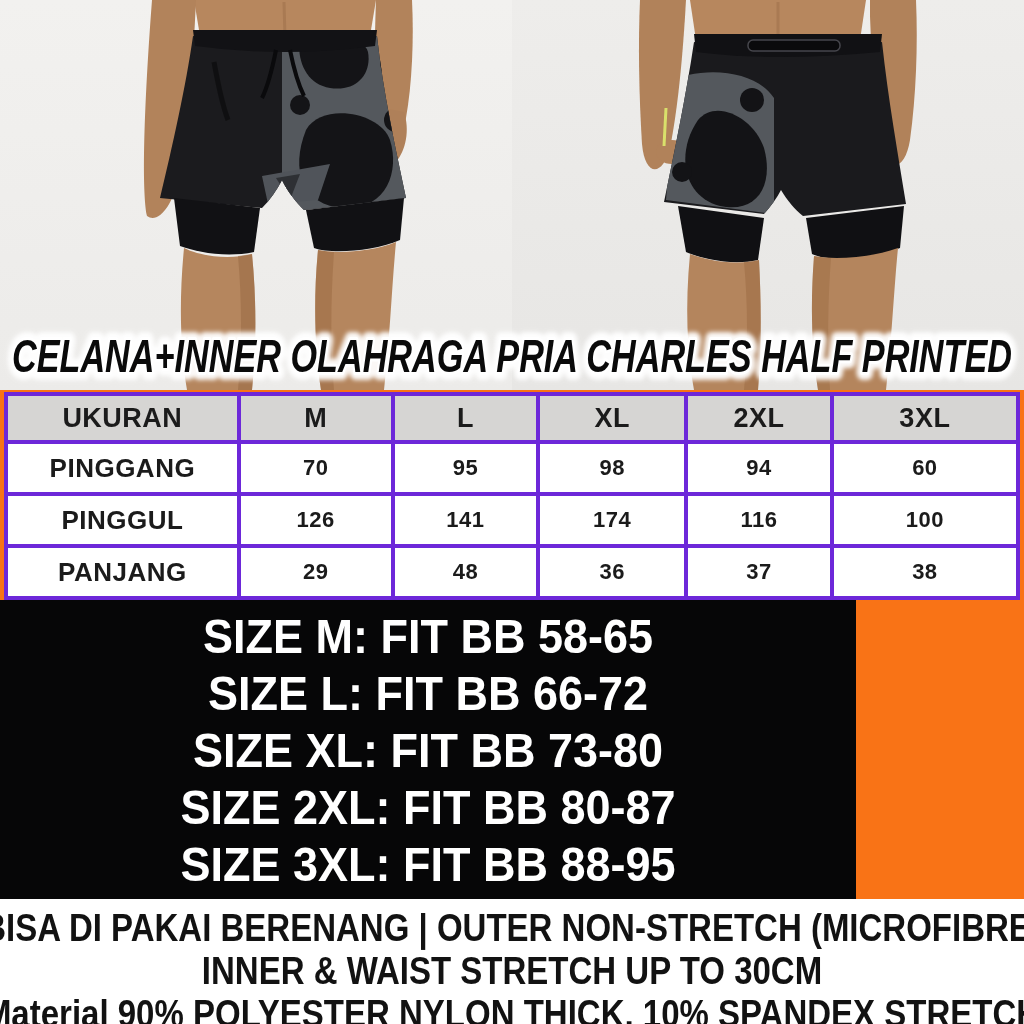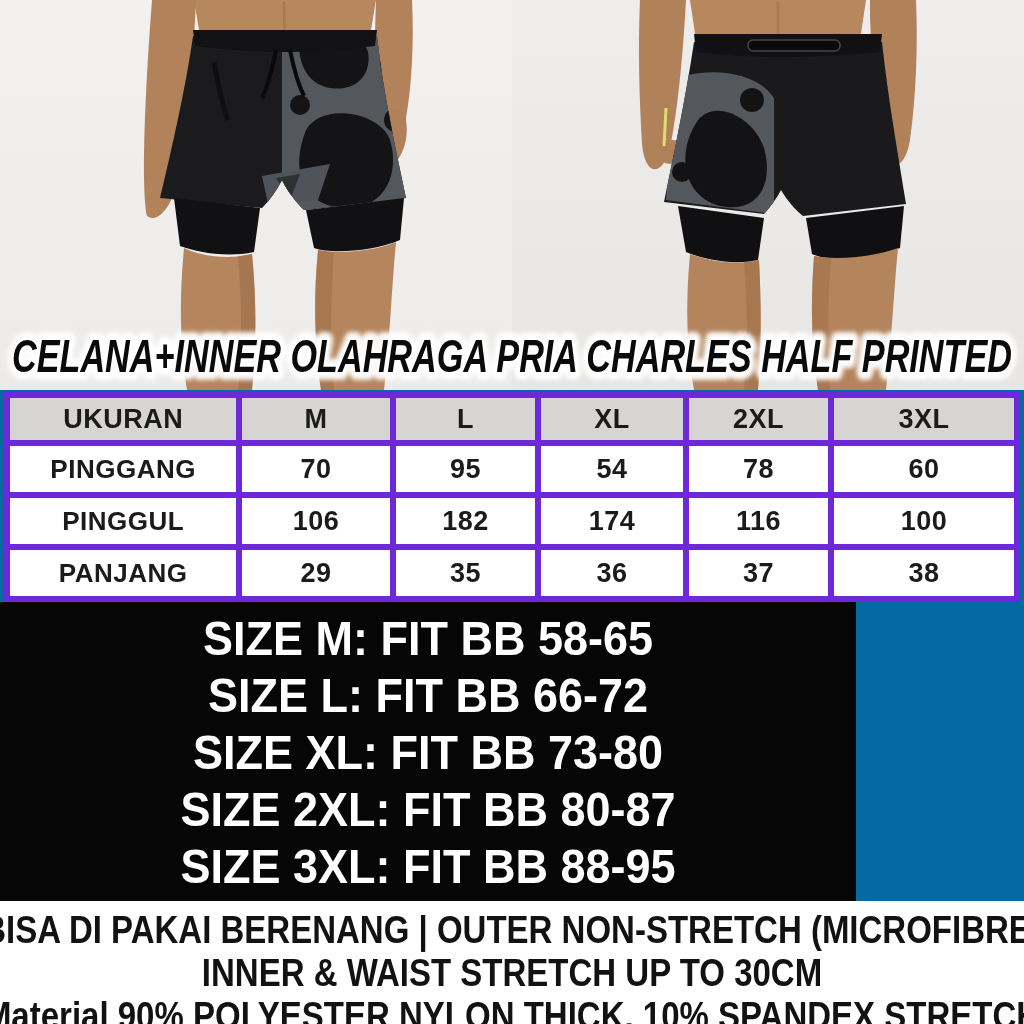--- a/index.html
+++ b/index.html
@@ -1,41 +1,41 @@
 <!DOCTYPE html>
 <html><head>
 <meta charset="utf-8">
 <style>
   html,body{margin:0;padding:0;background:#fff}
   body{width:1024px;height:1024px;overflow:hidden;font-family:"Liberation Sans",sans-serif}
-  .canvas{position:relative;width:1024px;height:1024px;background:#0369a1}
+  .canvas{position:relative;width:1024px;height:1024px;background:#f97316}
 
   
   .photos{display:flex;width:1024px;height:390px}
   .photo{width:512px;height:390px;display:block}
 
   
   .title-band{position:absolute;top:324px;left:0;width:1024px;height:68px}
   .title-glow{fill:#ffffff;stroke:#ffffff;stroke-width:16px;stroke-linejoin:round;
               font-weight:bold;font-style:italic;font-size:47px;
               font-family:"Liberation Sans",sans-serif;opacity:.95}
   .title-text{fill:#0a0a0a;stroke:#ffffff;stroke-width:6px;stroke-linejoin:round;paint-order:stroke;
               font-weight:bold;font-style:italic;font-size:47px;
               font-family:"Liberation Sans",sans-serif}
 
   
   .size-table{width:1016px;margin:2px 4px 0 4px;border-collapse:collapse;table-layout:fixed;
               border:3px solid #1b1b1b}
-  .size-table th,.size-table td{border:6px solid #6d28d9;text-align:center;vertical-align:middle;
+  .size-table th,.size-table td{border:4px solid #6d28d9;text-align:center;vertical-align:middle;
               padding:0;font-weight:bold;color:#1b1b1b;letter-spacing:.5px}
   .size-table thead tr{height:48px;background:#d6d5d3}
   .size-table thead th{font-size:27px}
   .size-table tbody tr{height:52px;background:#ffffff}
   .size-table tbody th{font-size:26px}
-  .size-table tbody td{font-size:27px}
+  .size-table tbody td{font-size:22px}
 
   
   .fit-box{width:856px;height:299px;background:#060607;display:flex;flex-direction:column;
            align-items:center;justify-content:flex-start;padding-top:8px;box-sizing:border-box}
   .fit-line{color:#ffffff;font-weight:bold;font-size:45px;line-height:57px;white-space:nowrap;
             transform:scale(1,1.08);letter-spacing:0}
 
   
   .details{width:1024px;height:138px;background:#ffffff;display:flex;flex-direction:column;
            align-items:center;padding-top:7px;box-sizing:border-box}
@@ -166,36 +166,36 @@
         <th>XL</th>
         <th>2XL</th>
         <th>3XL</th>
       </tr>
     </thead>
     <tbody>
       <tr>
         <th>PINGGANG</th>
         <td>70</td>
         <td>95</td>
-        <td>54</td>
-        <td>78</td>
+        <td>98</td>
+        <td>94</td>
         <td>60</td>
       </tr>
       <tr>
         <th>PINGGUL</th>
-        <td>106</td>
-        <td>182</td>
+        <td>126</td>
+        <td>141</td>
         <td>174</td>
         <td>116</td>
         <td>100</td>
       </tr>
       <tr>
         <th>PANJANG</th>
         <td>29</td>
-        <td>35</td>
+        <td>48</td>
         <td>36</td>
         <td>37</td>
         <td>38</td>
       </tr>
     </tbody>
   </table>
 
   <div class="fit-box">
     <div class="fit-line">SIZE M: FIT BB 58-65</div>
     <div class="fit-line">SIZE L: FIT BB 66-72</div>

